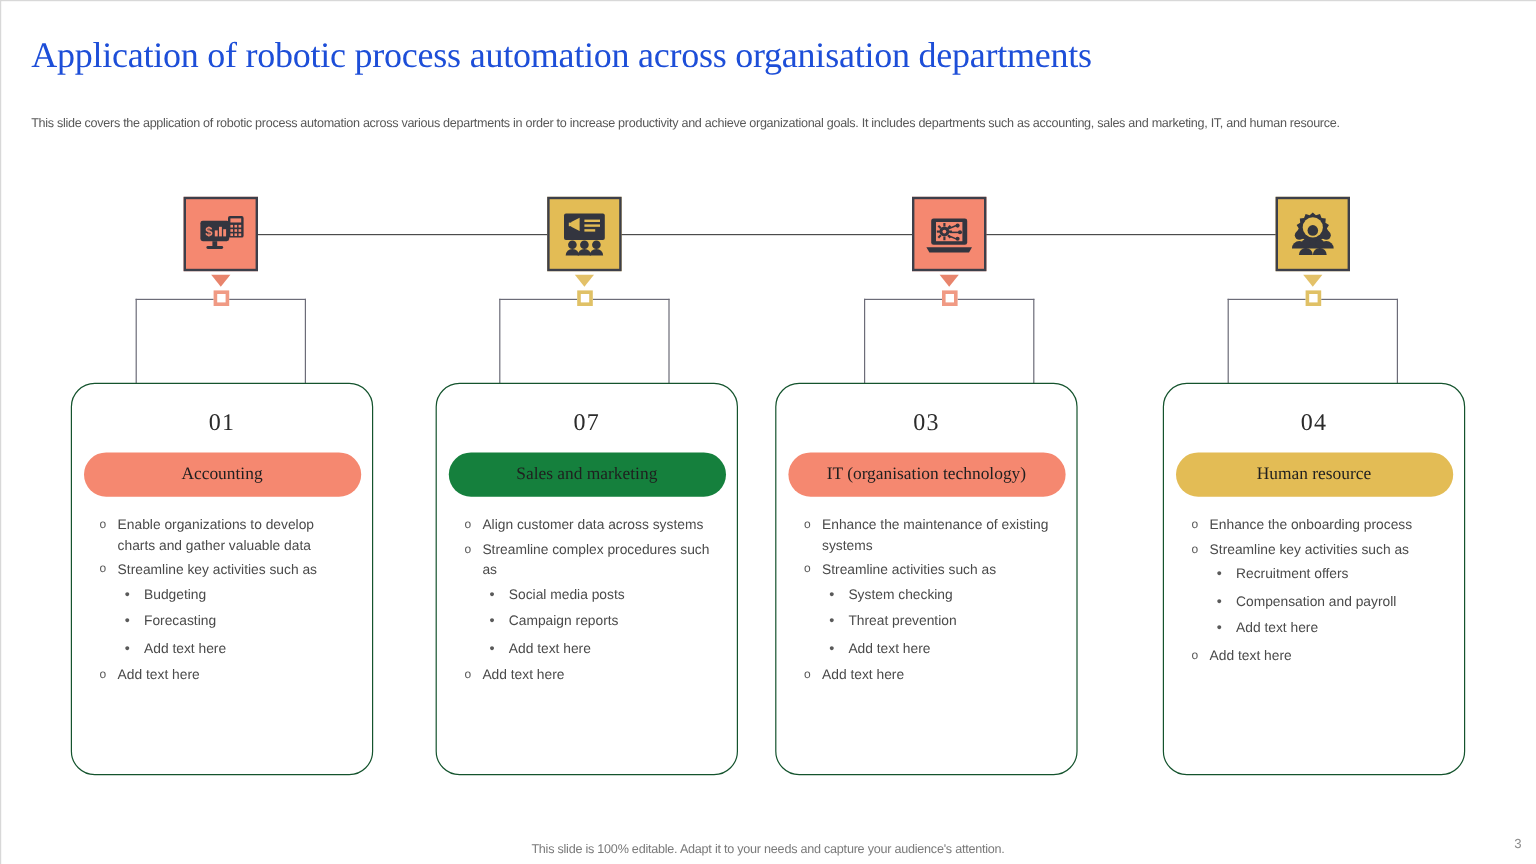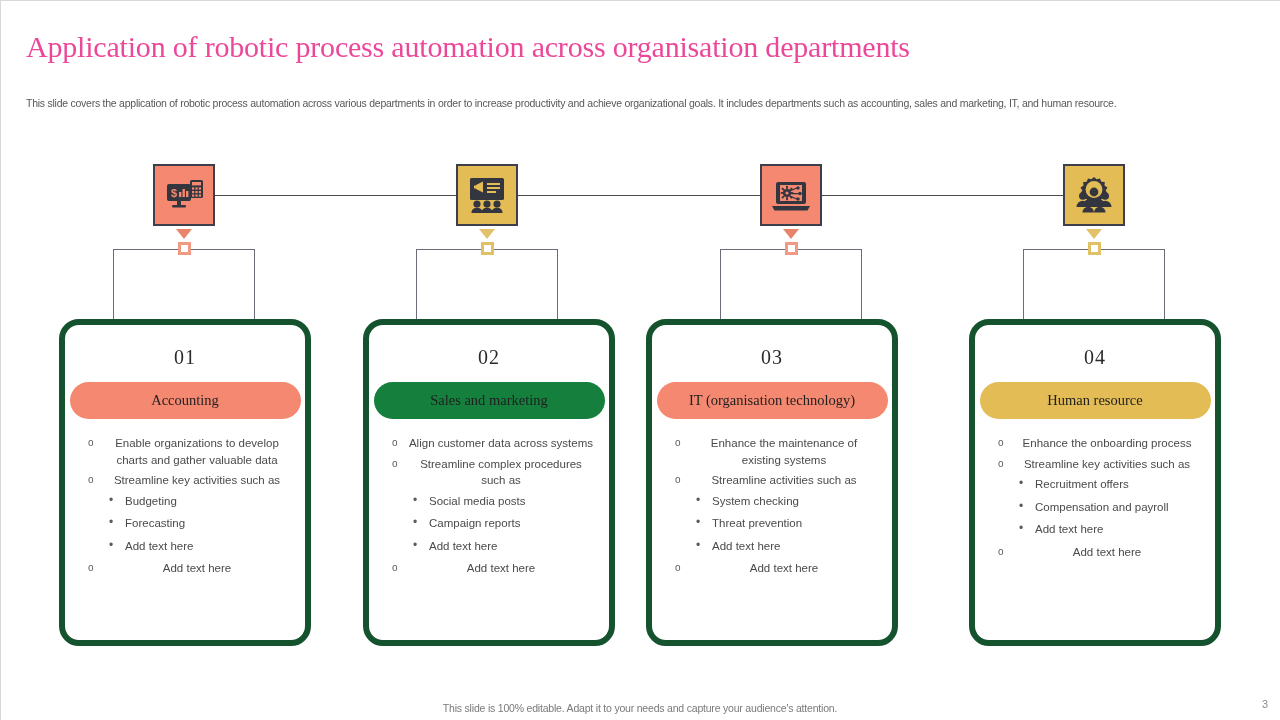--- a/index.html
+++ b/index.html
@@ -35,21 +35,21 @@
   
   .page-title {
     position: absolute;
     left: 26px;
     top: 29px;
     width: 1180px;
     font-family: "Liberation Serif", serif;
     font-size: 30px;
     line-height: 36px;
     font-weight: 400;
-    color: #ec4899;
+    color: #1d4ed8;
     letter-spacing: -0.2px;
     white-space: nowrap;
   }
   .page-subtitle {
     position: absolute;
     left: 26px;
     top: 96px;
     width: 1228px;
     font-size: 10.5px;
     line-height: 15px;
@@ -113,21 +113,21 @@
     z-index: 1;
   }
 
   
   .card {
     position: absolute;
     top: 319px;
     width: 252px;
     height: 327px;
     background: #ffffff;
-    border: 6px solid #14532d;
+    border: 1px solid #14532d;
     border-radius: 20px;
     box-sizing: border-box;
     z-index: 2;
     overflow: hidden;
   }
   .card-num {
     text-align: center;
     font-family: "Liberation Serif", serif;
     font-size: 20px;
     color: #2b2b2b;
@@ -153,21 +153,20 @@
   }
   .bullets li {
     position: relative;
     font-size: 11.5px;
     line-height: 16.5px;
     color: #4a4a4a;
     margin-bottom: 4px;
   }
   .bullets li.lvl1 {
     padding-left: 22px;
-    text-align: center;
   }
   .bullets li.lvl1::before {
     content: "o";
     position: absolute;
     left: 7px;
     top: 0px;
     font-size: 10px;
     color: #5a5a5a;
   }
   .bullets li.lvl2 {
@@ -336,21 +335,21 @@
         <ul class="bullets">
           <li class="lvl1">Enable organizations to develop charts and gather valuable data</li>
           <li class="lvl1">Streamline key activities such as</li>
           <li class="lvl2">Budgeting</li>
           <li class="lvl2">Forecasting</li>
           <li class="lvl2">Add text here</li>
           <li class="lvl1">Add text here</li>
         </ul>
       </div>
       <div class="card" style="left: 363px;">
-        <div class="card-num">02</div>
+        <div class="card-num">07</div>
         <div class="pill" style="background: #15803d;">Sales and marketing</div>
         <ul class="bullets">
           <li class="lvl1">Align customer data across systems</li>
           <li class="lvl1">Streamline complex procedures such as</li>
           <li class="lvl2">Social media posts</li>
           <li class="lvl2">Campaign reports</li>
           <li class="lvl2">Add text here</li>
           <li class="lvl1">Add text here</li>
         </ul>
       </div>

